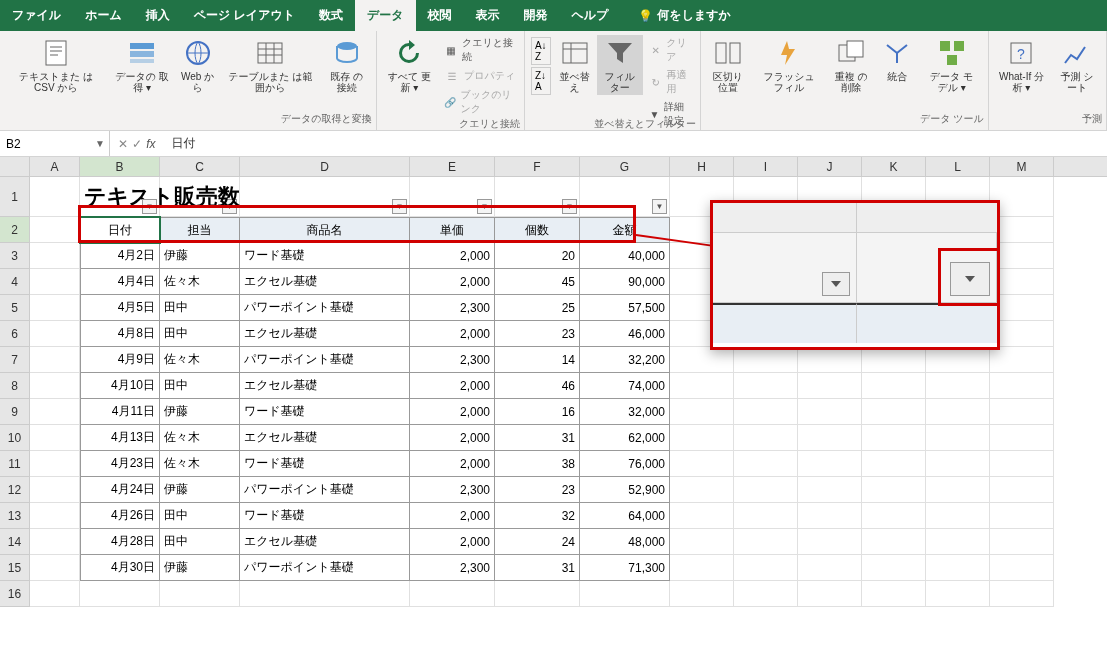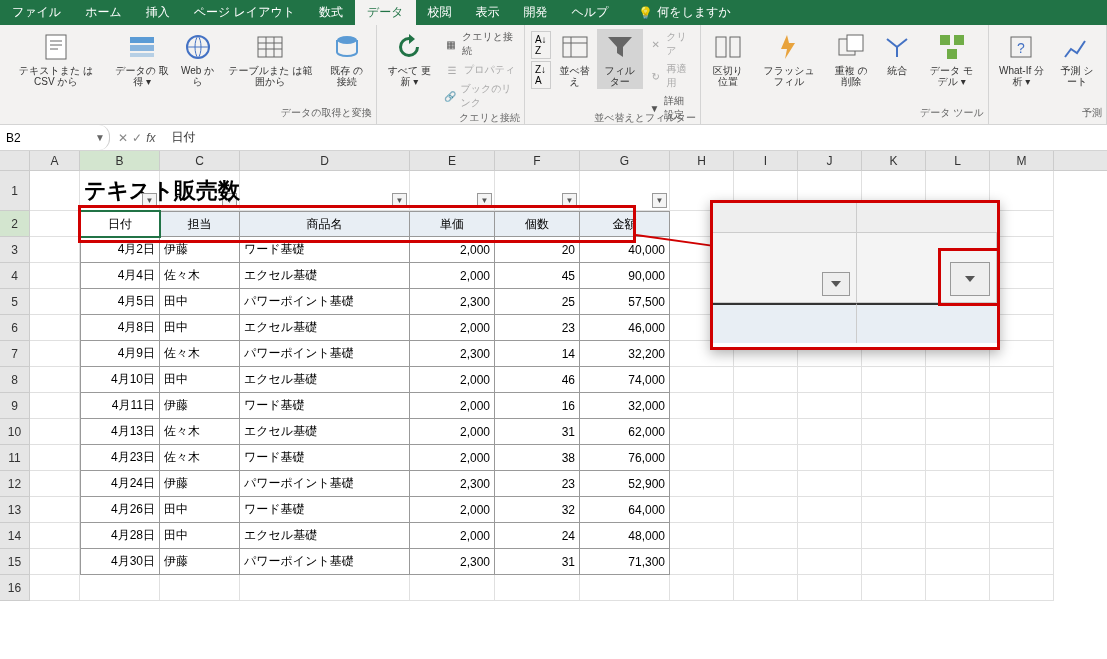--- a/index.html
+++ b/index.html
@@ -1,39 +1,39 @@
 <!DOCTYPE html>
 <html><head>
 <meta charset="utf-8">
 <style>
 * { box-sizing: border-box; margin: 0; padding: 0; }
 body { font-family: "Meiryo", "Segoe UI", sans-serif; font-size: 12px; background: #fff; width: 1107px; height: 659px; overflow: hidden; position: relative; }
 
 
-.menubar { background: #217346; height: 25px; display: flex; align-items: stretch; color: #fff; font-size: 12px; }
+.menubar { background: #217346; height: 31px; display: flex; align-items: stretch; color: #fff; font-size: 12px; font-weight: bold; }
 .menubar .tab { padding: 4px 12px; cursor: pointer; display: flex; align-items: center; }
 .menubar .tab.active { background: #f3f2f1; color: #217346; }
 .menubar .lightbulb { margin-left: 8px; display: flex; align-items: center; padding: 4px 10px; }
 .menubar .lightbulb::before { content: "💡"; margin-right: 4px; opacity: .9; }
 
 
 .ribbon { background: #f3f2f1; border-bottom: 1px solid #d4d4d4; height: 100px; display: flex; }
 .ribbon-group { border-right: 1px solid #d4d4d4; display: flex; flex-direction: column; justify-content: space-between; padding: 4px 4px 2px 4px; }
 .ribbon-row { display: flex; align-items: flex-start; gap: 2px; height: 80px; }
 .ribbon-btn { display: flex; flex-direction: column; align-items: center; justify-content: flex-start; padding: 2px 4px; gap: 2px; cursor: pointer; min-width: 40px; }
 .ribbon-btn .icon { width: 32px; height: 32px; display: flex; align-items: center; justify-content: center; }
 .ribbon-btn .label { font-size: 10px; text-align: center; line-height: 1.1; color: #333; }
 .ribbon-group-label { font-size: 10px; color: #666; text-align: right; padding: 2px 0; }
 .ribbon-small { display: flex; flex-direction: column; gap: 2px; }
 .ribbon-small .sm { font-size: 10px; color: #555; display: flex; align-items: center; gap: 4px; padding: 1px 4px; cursor: pointer; }
 .pill-icon { width: 16px; height: 16px; display:inline-flex; align-items:center; justify-content:center;}
 
 
 .formula-bar { display: flex; align-items: center; height: 26px; border-bottom: 1px solid #d4d4d4; background: #fff; }
-.name-box { width: 110px; border-right: 1px solid #ccc; height: 100%; display: flex; align-items: center; padding: 0 6px; position: relative; border-radius: 11px; }
+.name-box { width: 110px; border-right: 1px solid #ccc; height: 100%; display: flex; align-items: center; padding: 0 6px; position: relative; }
 .name-box .dd { position: absolute; right: 4px; color: #666; font-size:10px;}
 .fx-controls { display: flex; align-items: center; gap: 4px; padding: 0 8px; color: #888; }
 .fx-controls span { cursor: pointer; }
 .fx-label { font-style: italic; color:#555; }
 .formula-input { flex: 1; padding: 0 8px; color: #333; }
 
 
 .grid { position: relative; }
 .colhdr { display: flex; height: 20px; background: #e6e6e6; border-bottom: 1px solid #ccc; }
 .colhdr .corner { width: 30px; border-right: 1px solid #ccc; background: #e6e6e6; }

